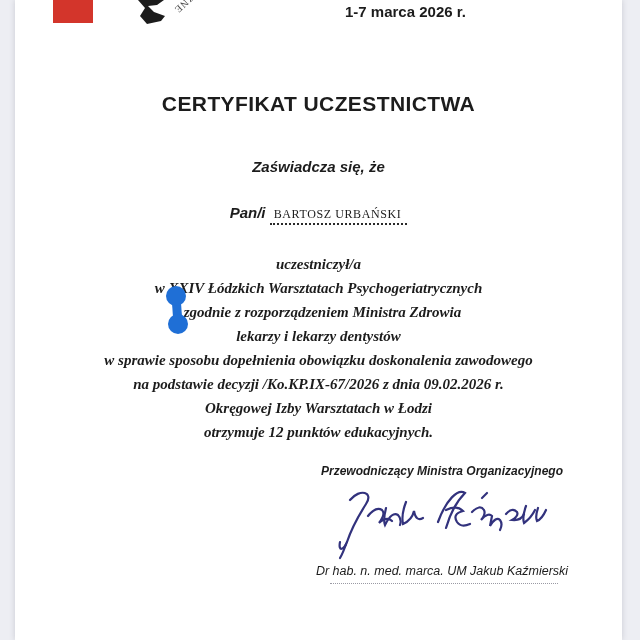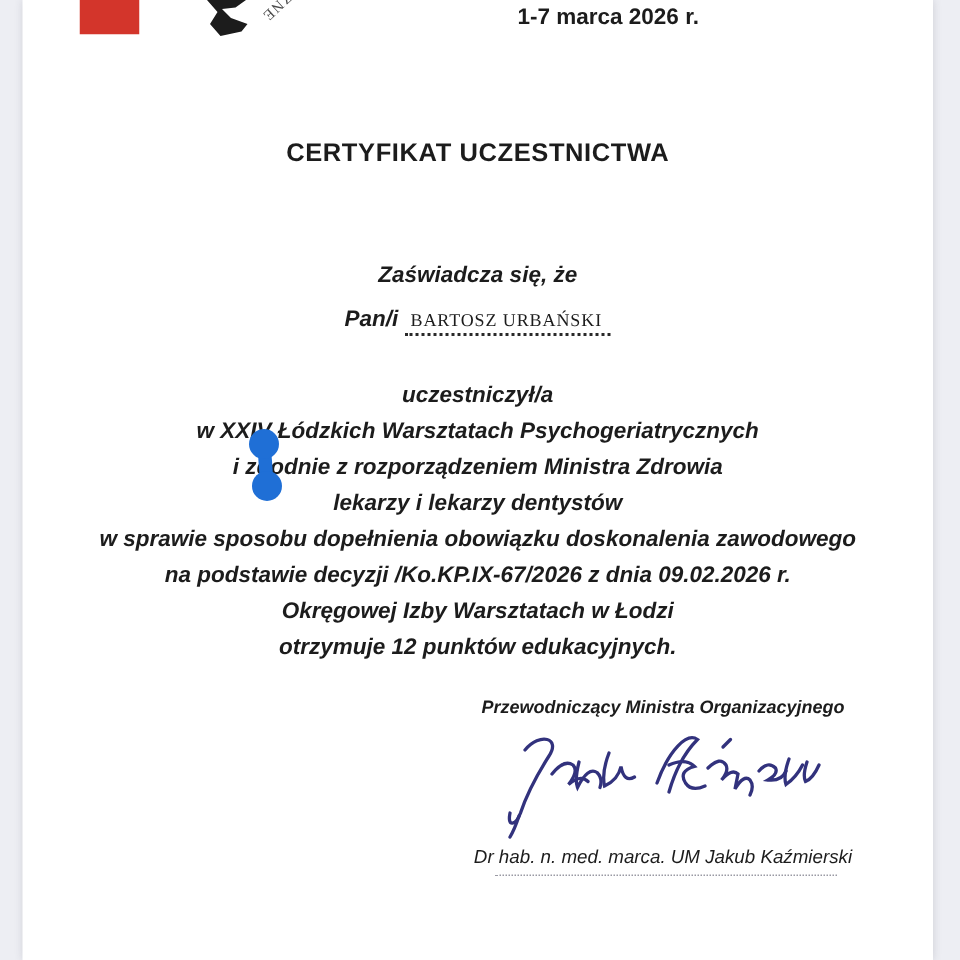--- a/index.html
+++ b/index.html
@@ -27,41 +27,41 @@
     width:40px; text-align:center;
   }
   
   .date {
     position:absolute; left:330px; top:3px; width:160px;
     font-size:15px; font-weight:bold;
   }
   
   .title {
     position:absolute; left:0; top:92px; width:100%;
-    text-align:center; font-size:17px; font-weight:bold; letter-spacing:0.4px;
+    text-align:center; font-size:21px; font-weight:bold; letter-spacing:0.4px;
   }
   
   .attest {
     position:absolute; left:0; top:158px; width:100%;
-    text-align:center; font-size:15px; font-weight:bold; font-style:italic;margin-top:17px;
+    text-align:center; font-size:15px; font-weight:bold; font-style:italic;
   }
   .name-line {
     position:absolute; left:0; top:204px; width:100%;
     text-align:center; font-size:15px;
   }
   .salutation { font-weight:bold; font-style:italic; }
   .participant {
     font-family:"Liberation Serif", serif; font-size:12px;
     letter-spacing:0.6px;
     border-bottom:2px dotted #2a2a2a; padding:0 6px 2px 4px;
   }
   
   .body-block {
     position:absolute; left:0; top:252px; width:100%;
-    text-align:center; font-size:15px; font-weight:bold; font-style:italic;
+    text-align:center; font-size:15px; font-weight:bold; font-style:italic;font-family:Liberation Serif, serif;
   }
   .body-block .line { height:24px; line-height:24px; }
   
   .sel-handle { position:absolute; left:147px; top:283px; width:30px; height:56px; cursor:grab; }
   
   .signer-role {
     position:absolute; left:247px; top:464px; width:360px;
     text-align:center; font-size:12px; font-weight:bold; font-style:italic;
   }
   .signature { position:absolute; left:305px; top:486px; width:250px; height:76px; }

